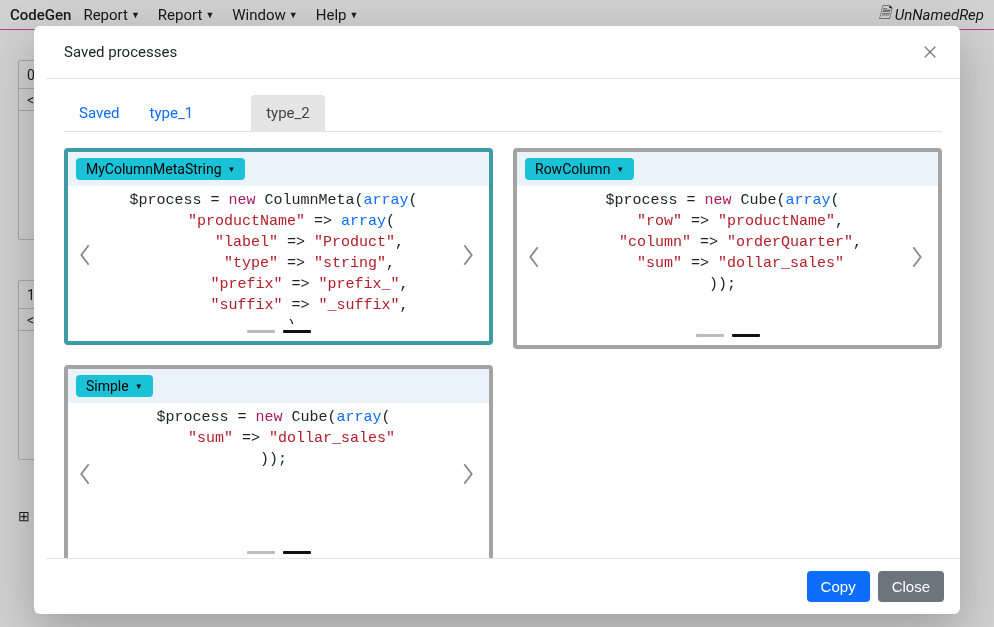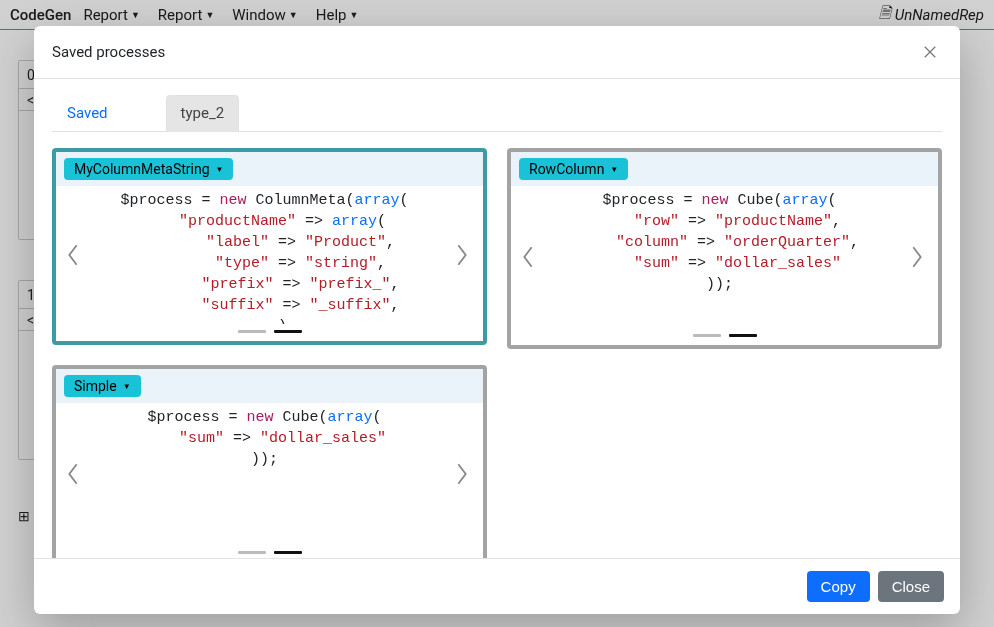--- a/index.html
+++ b/index.html
@@ -60,21 +60,21 @@
   }
 
   
   .modal {
     margin-top: 26px;
     width: 926px;
     max-height: 588px;
     background: #fff;
     border-radius: 6px;
     box-shadow: 0 16px 48px rgba(0,0,0,.25);
-    display: flex; flex-direction: column;
+    display: flex; flex-direction: column; padding-left: 12px;
   }
   .modal-header {
     padding: 14px 18px;
     border-bottom: 1px solid #e4e4e4;
     display: flex; align-items: center; justify-content: space-between;
     font-size: 15px;
   }
   .close-x {
     width: 24px; height: 24px; display:flex; align-items:center; justify-content:center;
     color: #777; cursor: pointer; font-size: 14px;
@@ -265,20 +265,21 @@
         <svg viewBox="0 0 16 16" fill="none" stroke="currentColor" stroke-width="1.5">
             <path d="M2 2 L14 14 M14 2 L2 14"></path>
           </svg>
       </span>
     </div>
 
     <div class="modal-body">
 
       <div class="tabs">
         <div class="tab"><span>Saved</span></div>
+        <div class="tab"><span>type_1</span></div>
         <div class="tab active"><span>type_2</span></div>
       </div>
 
       <div class="cards">
 
         <div class="col">
 
           <div class="card highlight">
             <div class="card-head">
               <span class="badge">

